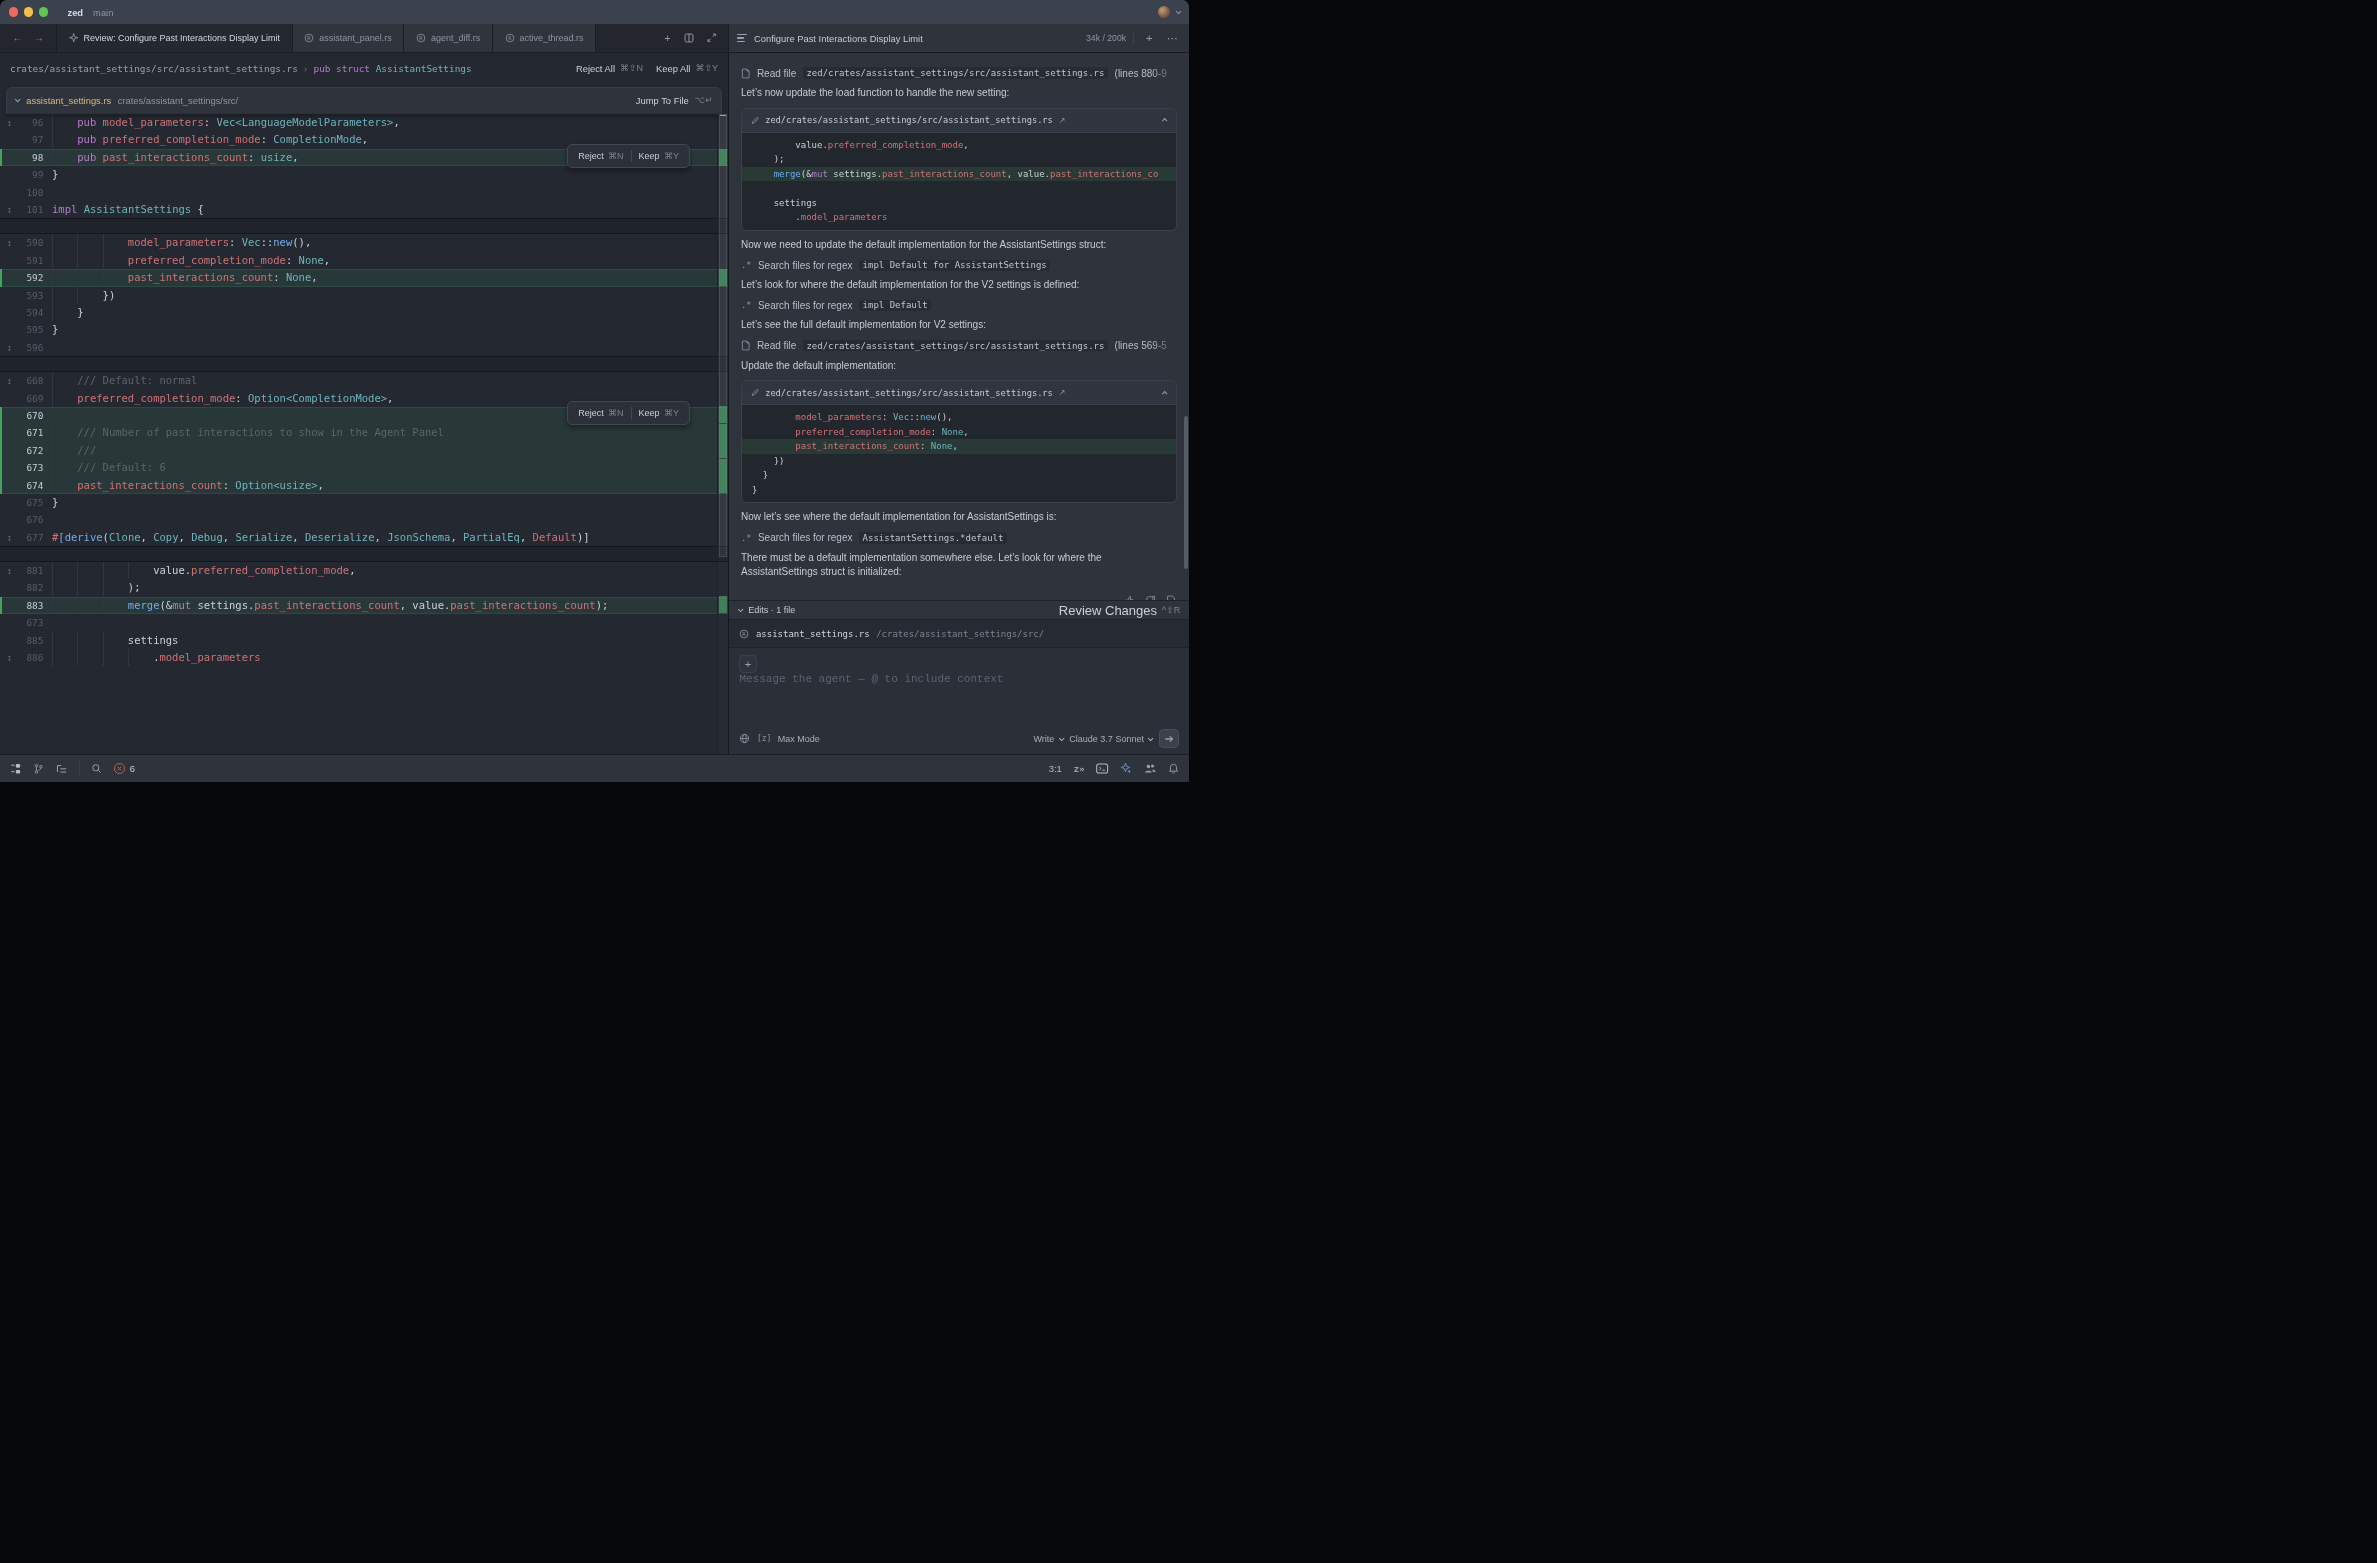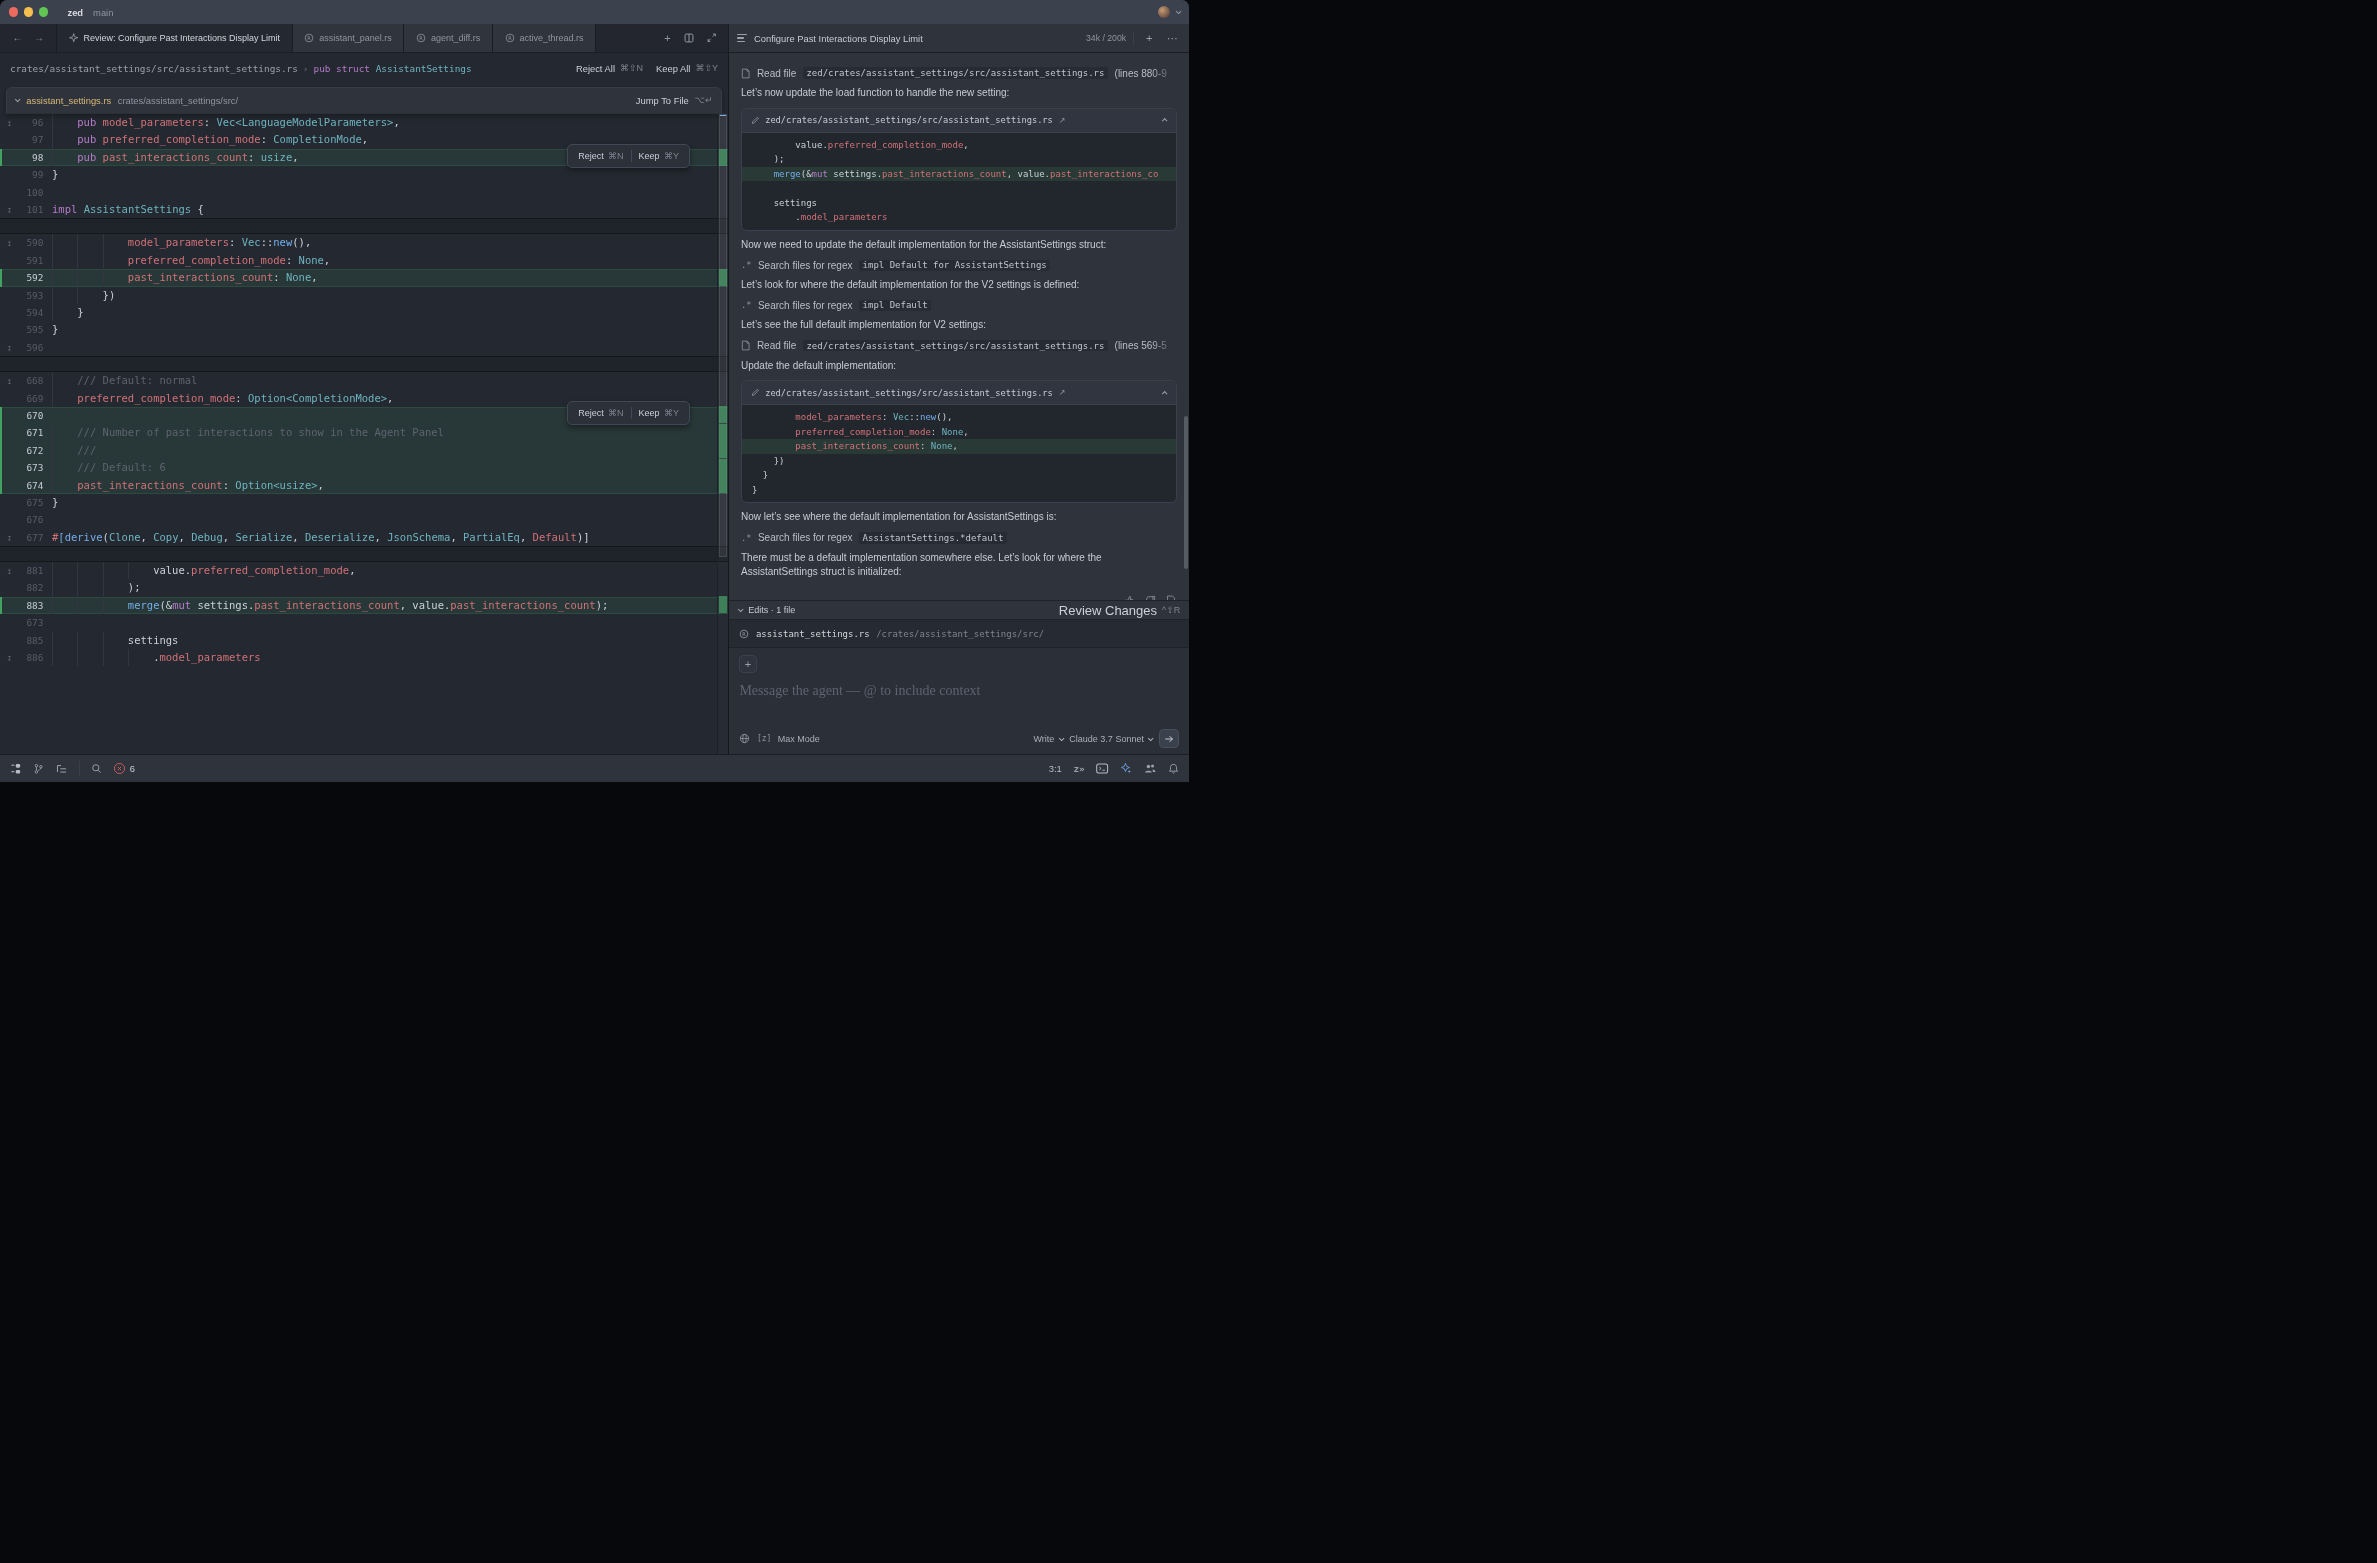--- a/index.html
+++ b/index.html
@@ -113,21 +113,21 @@
   .edits-bar { height:19px; border-top:0.7px solid #1e222a; display:flex; align-items:center; padding:0 8.7px; gap:5.8px; background:#2e333c; font-size:9px; }
   .edits-label { color:#c6cbd4; }
   .edits-right { margin-left:auto; display:flex; align-items:center; gap:5px; }
   .review-label { color:#ccd1d9; font-size:13px;margin-left:46px; }
   .file-row { height:29px; background:#262a32; border-top:0.7px solid #1e222a; border-bottom:0.7px solid #1e222a; display:flex; align-items:center; gap:6.5px; padding:0 10px; }
   .fr-name { font-family:"DejaVu Sans Mono", monospace; font-size:9px; color:#d2d7de; }
   .fr-dir { font-family:"DejaVu Sans Mono", monospace; font-size:9px; color:#7d848f; }
 
   .composer { flex:1; background:#2a2f38; display:flex; flex-direction:column; padding:7.2px 10px 5.8px 10px; }
   .add-chip { width:17.4px; height:17.4px; border:0.7px solid #3c434f; border-radius:4.3px; background:#2e333d; color:#9aa1ac; font-size:11px; display:flex; align-items:center; justify-content:center; }
-  .placeholder { margin-top:10px; font-family:Liberation Serif, serif; font-size:14px; color:#5c6470; }
+  .placeholder { margin-top:0; font-family:Liberation Mono, monospace; font-size:11px; color:#5c6470; }
   .composer-controls { margin-top:auto; display:flex; align-items:center; gap:6.5px; }
   .cc-icon { color:#8f96a1; display:flex; align-items:center; }
   .maxmode-glyph { font-family:"DejaVu Sans Mono", monospace; font-size:8px; color:#8f96a1; }
   .maxmode-label { font-size:9px; color:#aab0ba; }
   .cc-right { margin-left:auto; display:flex; align-items:center; gap:6.5px; }
   .mode-label, .model-label { font-size:9px; color:#aab0ba; display:flex; align-items:center; gap:4.3px; }
   .send-btn { width:20px; height:19px; background:#3a414d; border:0.7px solid #48505d; border-radius:4.3px; display:flex; align-items:center; justify-content:center; color:#cfd4db; }
 
   .panel-sb { position:absolute; right:1.4px; top:416px; width:3.6px; height:153px; background:rgba(160,166,176,0.35); border-radius:2.2px; z-index:6; }
 

